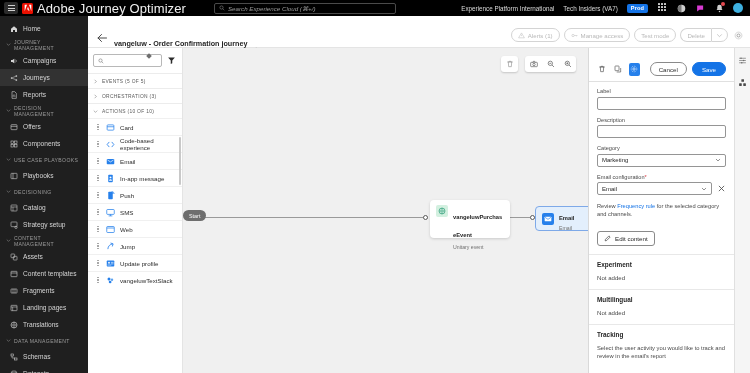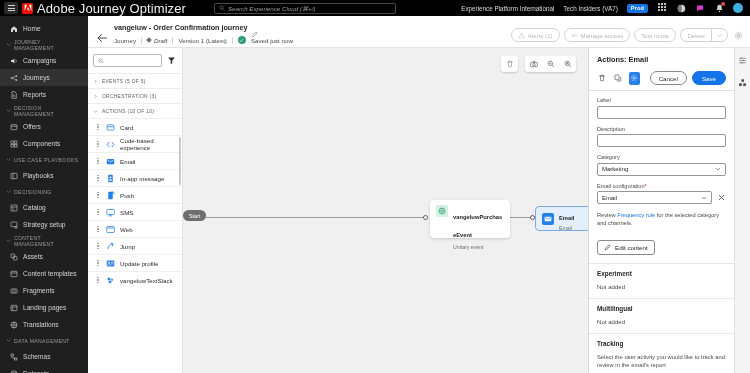--- a/index.html
+++ b/index.html
@@ -70,21 +70,21 @@
     letter-spacing: .35px; text-transform: uppercase; cursor: pointer;
   }
   .chev { width: 5px; height: 5px; flex: 0 0 5px; }
 
   
   .main { flex: 1; display: flex; flex-direction: column; background: #fff; min-width: 0; }
 
   .jheader { height: 32px; display: flex; align-items: flex-start; background: #fff; border-bottom: 1px solid #e4e4e4; padding: 4px 6px 0 6px; flex: 0 0 32px; }
   .back-arrow { width: 12px; height: 12px; margin: 10px 6px 0 2px; flex: 0 0 12px; cursor: pointer; }
   .jtitle-block { flex: 1; min-width: 0; padding-top: 3px; }
-  .jtitle-row { display: flex; align-items: center; gap: 4px; }
+  .jtitle-row { display: flex; align-items: center; gap: 4px; margin-top: 16px; }
   .jtitle { font-size: 7.2px; font-weight: bold; color: #1f1f1f; }
   .pencil { width: 7px; height: 7px; cursor: pointer; }
   .jmeta { display: flex; align-items: center; gap: 5px; margin-top: 4px; font-size: 6.2px; color: #4a4a4a; }
   .jmeta .sep { width: 1px; height: 7px; background: #d4d4d4; }
   .jmeta .draft { font-style: italic; display: flex; align-items: center; gap: 3px; }
   .diamond { width: 4px; height: 4px; background: #6e6e6e; transform: rotate(45deg); display: inline-block; }
   .check-circle { width: 8px; height: 8px; border-radius: 50%; background: #2d9d78; display: inline-flex; align-items: center; justify-content: center; }
   .check-circle svg { width: 5px; height: 5px; }
 
   .jactions { display: flex; align-items: center; gap: 4px; padding-top: 8px; }
@@ -788,21 +788,20 @@
                 <span class="node-sub" style="display:block">Email</span>
               </span>
             </div>
 
           </div>
 
         </div>
 
         <div class="rpanel">
           <div class="rp-head">
-            <div class="rp-title">Actions: Email</div>
             <div class="rp-actions">
               <span class="rp-ico-btn">
                 <svg viewBox="0 0 24 24">
                     <path d="M5 6h14M9 6V4h6v2M7 6l1 14h8l1-14" stroke="#4a4a4a" stroke-width="1.9" fill="none" stroke-linecap="round" stroke-linejoin="round"></path>
                   </svg>
               </span>
               <span class="rp-ico-btn">
                 <svg viewBox="0 0 24 24">
                     <rect x="3" y="3" width="12" height="14" rx="1.5" stroke="#4a4a4a" stroke-width="1.9" fill="none"></rect>
                     <path d="M8 21h12V9" stroke="#4a4a4a" stroke-width="1.9" fill="none"></path>

